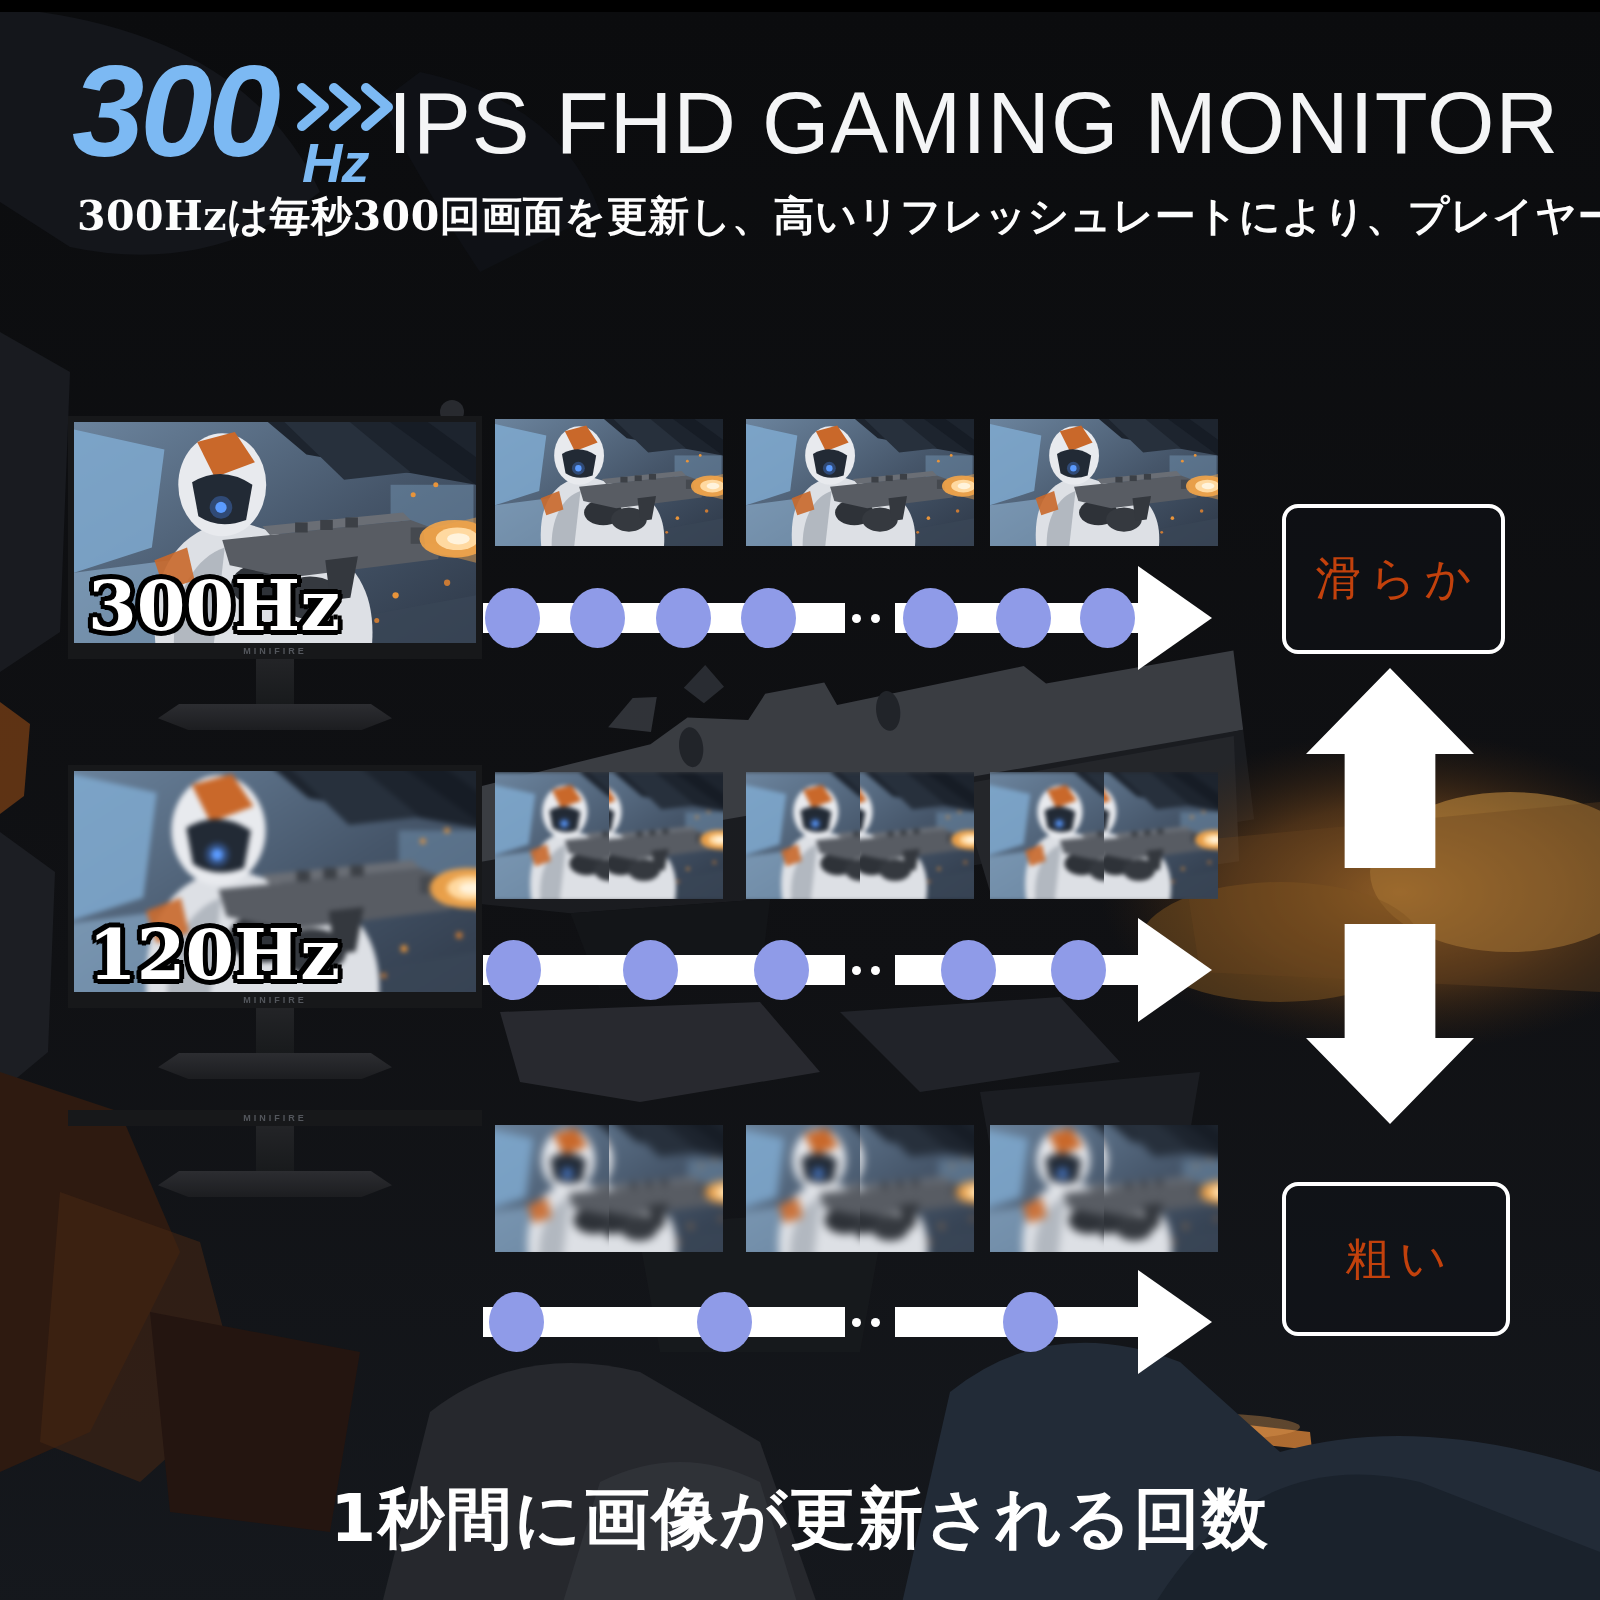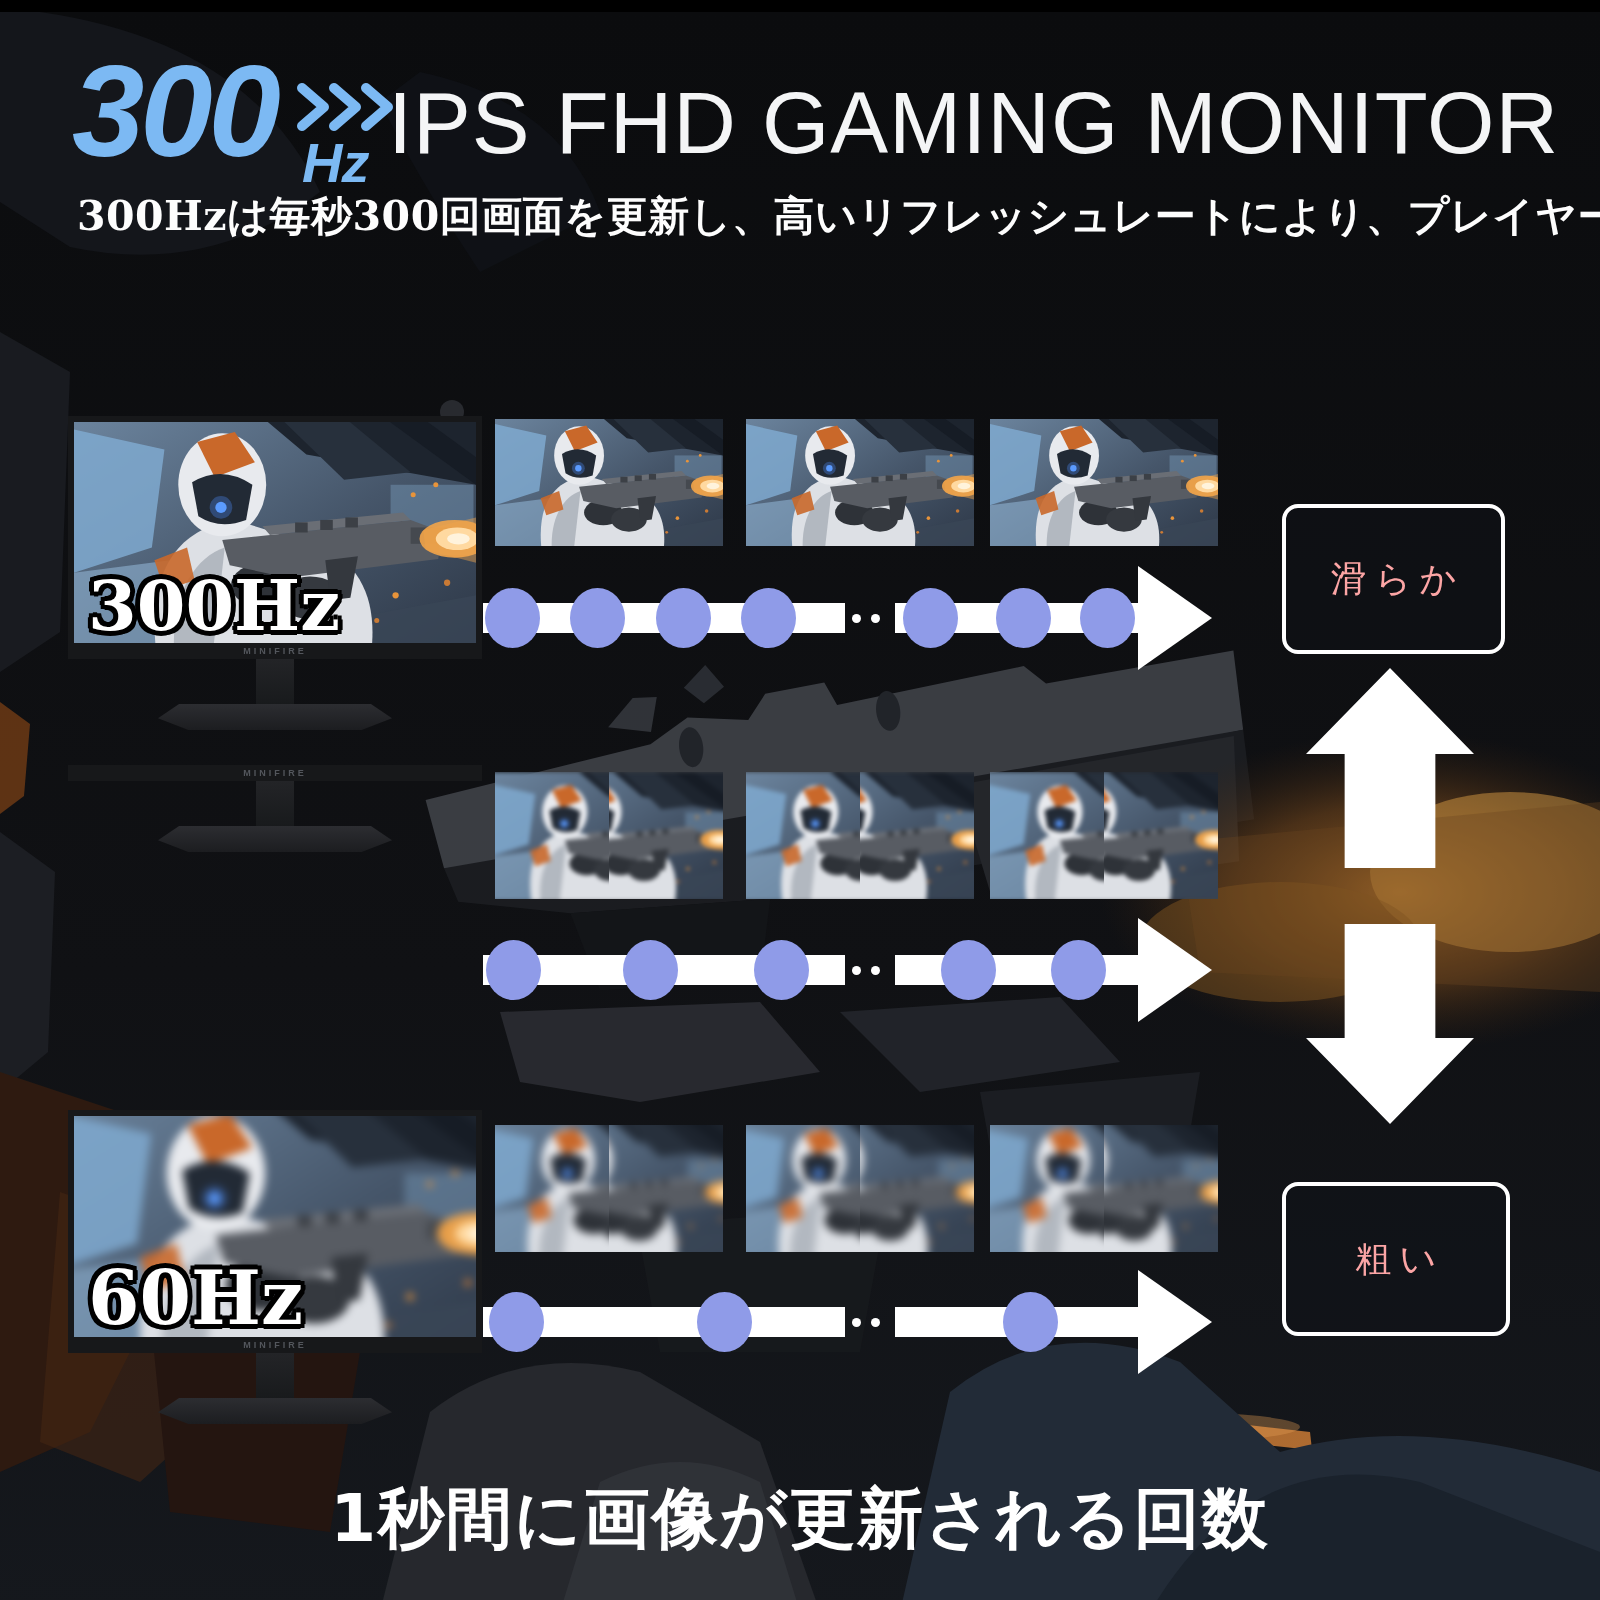--- a/index.html
+++ b/index.html
@@ -59,21 +59,21 @@
   .track{position:absolute;left:483px;width:732px;height:104px;}
   .shaft{position:absolute;top:37px;height:30px;background:#fff;}
   .head{position:absolute;left:655px;top:0;width:0;height:0;
         border-top:52px solid transparent;border-bottom:52px solid transparent;border-left:74px solid #fff;}
   .dot{position:absolute;top:22px;width:55px;height:60px;border-radius:50%;background:#8f9be8;}
   .mini{position:absolute;top:48px;width:9px;height:9px;border-radius:50%;background:#fff;}
 
   
   .jt-box{position:absolute;left:1282px;border:4px solid #fff;border-radius:16px;
           background:rgba(16,18,24,.45);display:flex;align-items:center;justify-content:center;}
-  .jt-box span{font-size:36px;letter-spacing:8px;color:#fca5a5;font-weight:500;
+  .jt-box span{font-size:46px;letter-spacing:8px;color:#c2410c;font-weight:500;
                font-family:Liberation Mono, monospace;padding-left:8px;}
   #smoothBox{top:492px;width:215px;height:142px;}
   #roughBox{top:1170px;width:220px;height:146px;align-items:center;}
   .block-arrow{position:absolute;left:1306px;width:168px;height:200px;background:#fff;}
   #arrowUp{top:656px;clip-path:polygon(50% 0,100% 43%,77% 43%,77% 100%,23% 100%,23% 43%,0 43%);}
   #arrowDown{top:912px;clip-path:polygon(23% 0,77% 0,77% 57%,100% 57%,50% 100%,0 57%,23% 57%);}
 
   
   #caption{left:0;top:1462px;width:1600px;text-align:center;font-size:66px;font-weight:700;
            letter-spacing:2px;color:#fff;font-family:"DejaVu Sans","Liberation Sans",sans-serif;}
@@ -243,20 +243,26 @@
   <div class="dot" style="left: 2px; background: rgb(143, 155, 232);"></div>
       <div class="dot" style="left: 87px; background: rgb(143, 155, 232);"></div>
       <div class="dot" style="left: 173px; background: rgb(143, 155, 232);"></div>
       <div class="dot" style="left: 258px; background: rgb(143, 155, 232);"></div>
       <div class="dot" style="left: 420px; background: rgb(143, 155, 232);"></div>
       <div class="dot" style="left: 513px; background: rgb(143, 155, 232);"></div>
       <div class="dot" style="left: 597px; background: rgb(143, 155, 232);"></div>
     </div>
 
   <div class="monitor" style="top:753px">
+    <div class="screen-wrap">
+      <svg class="scene-fit blur-a" viewBox="0 0 320 200" preserveAspectRatio="xMidYMid slice">
+          <use href="#scene"></use>
+        </svg>
+      <div class="hz-label">120Hz</div>
+    </div>
     <div class="brand-bar">
         <span>MINIFIRE</span>
       </div>
     <div class="neck"></div>
     <div class="base"></div>
   </div>
 
   <div class="frames" style="top:760px">
     <div class="pair p2" style="left:0">
       <div class="half h1">
@@ -304,26 +310,20 @@
     <div class="shaft" style="left:412px;width:250px"></div>
     <div class="head"></div>
   <div class="dot" style="left: 3px; background: rgb(143, 155, 232);"></div>
       <div class="dot" style="left: 140px; background: rgb(143, 155, 232);"></div>
       <div class="dot" style="left: 271px; background: rgb(143, 155, 232);"></div>
       <div class="dot" style="left: 458px; background: rgb(143, 155, 232);"></div>
       <div class="dot" style="left: 568px; background: rgb(143, 155, 232);"></div>
     </div>
 
   <div class="monitor" style="top:1098px">
-    <div class="screen-wrap">
-      <svg class="scene-fit blur-b" viewBox="0 0 320 200" preserveAspectRatio="xMidYMid slice">
-          <use href="#scene"></use>
-        </svg>
-      <div class="hz-label small">60Hz</div>
-    </div>
     <div class="brand-bar">
         <span>MINIFIRE</span>
       </div>
     <div class="neck"></div>
     <div class="base"></div>
   </div>
 
   <div class="frames" style="top:1113px">
     <div class="pair p3" style="left:0">
       <div class="half h1">

